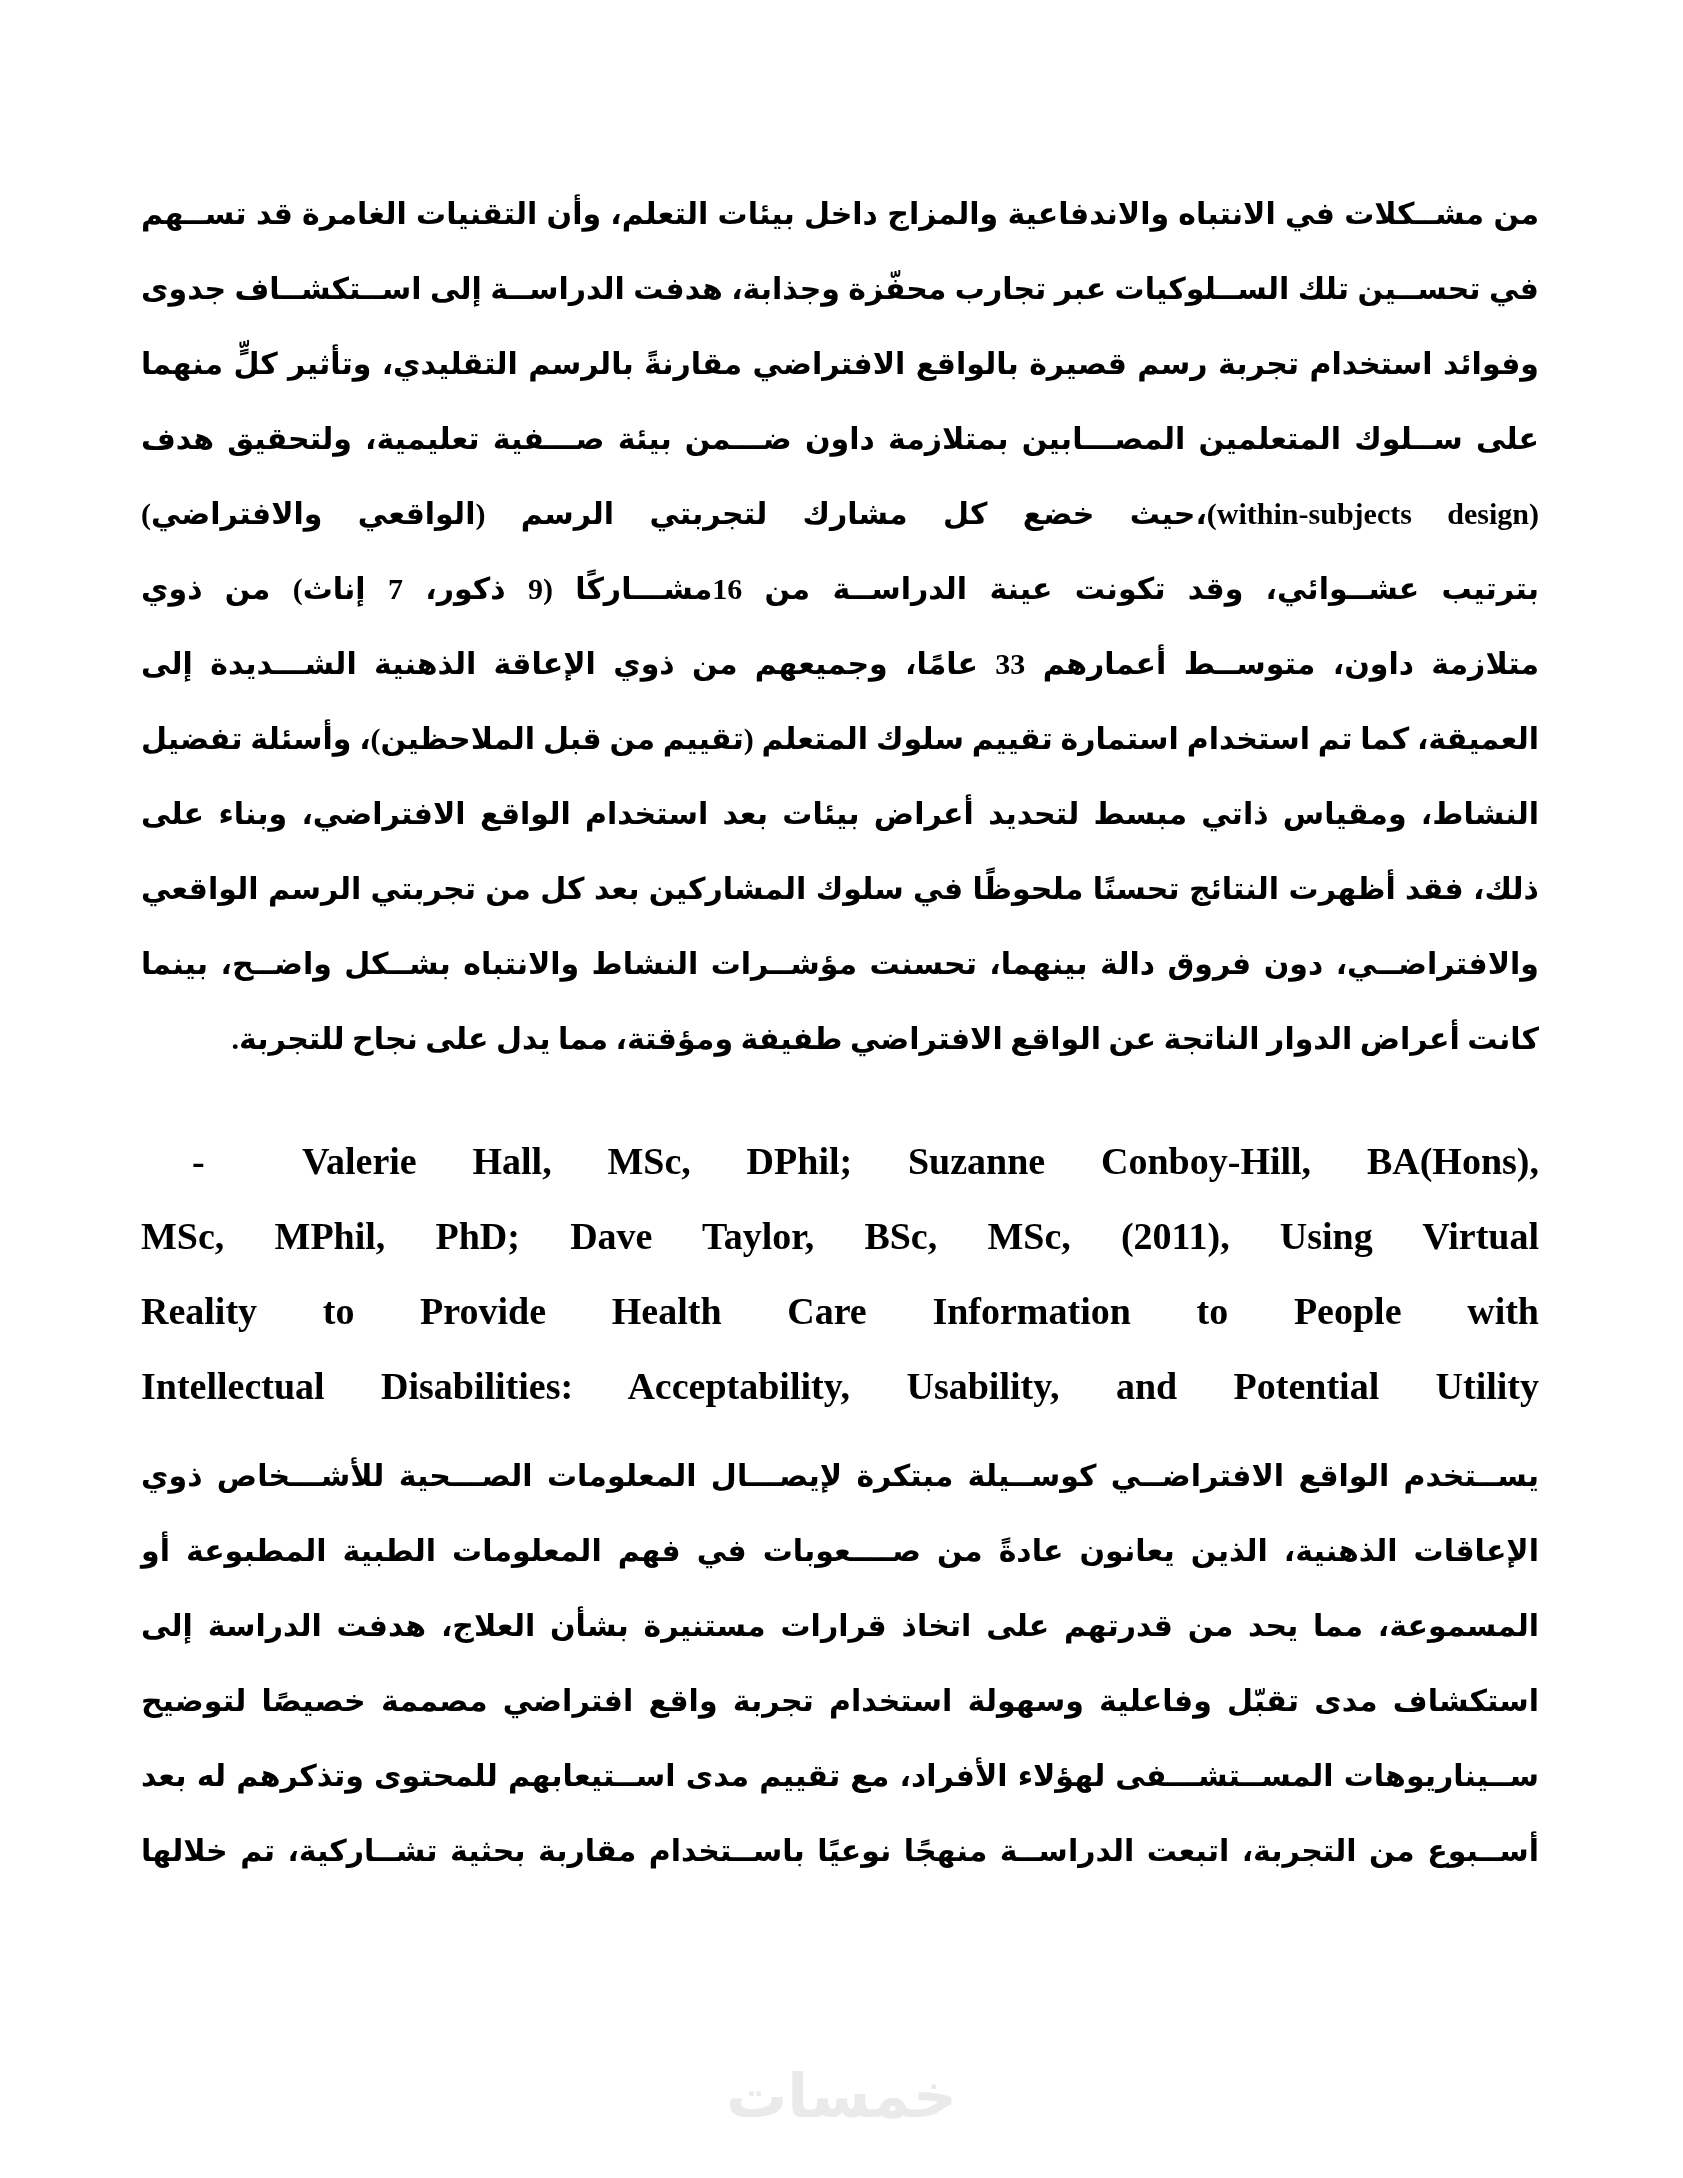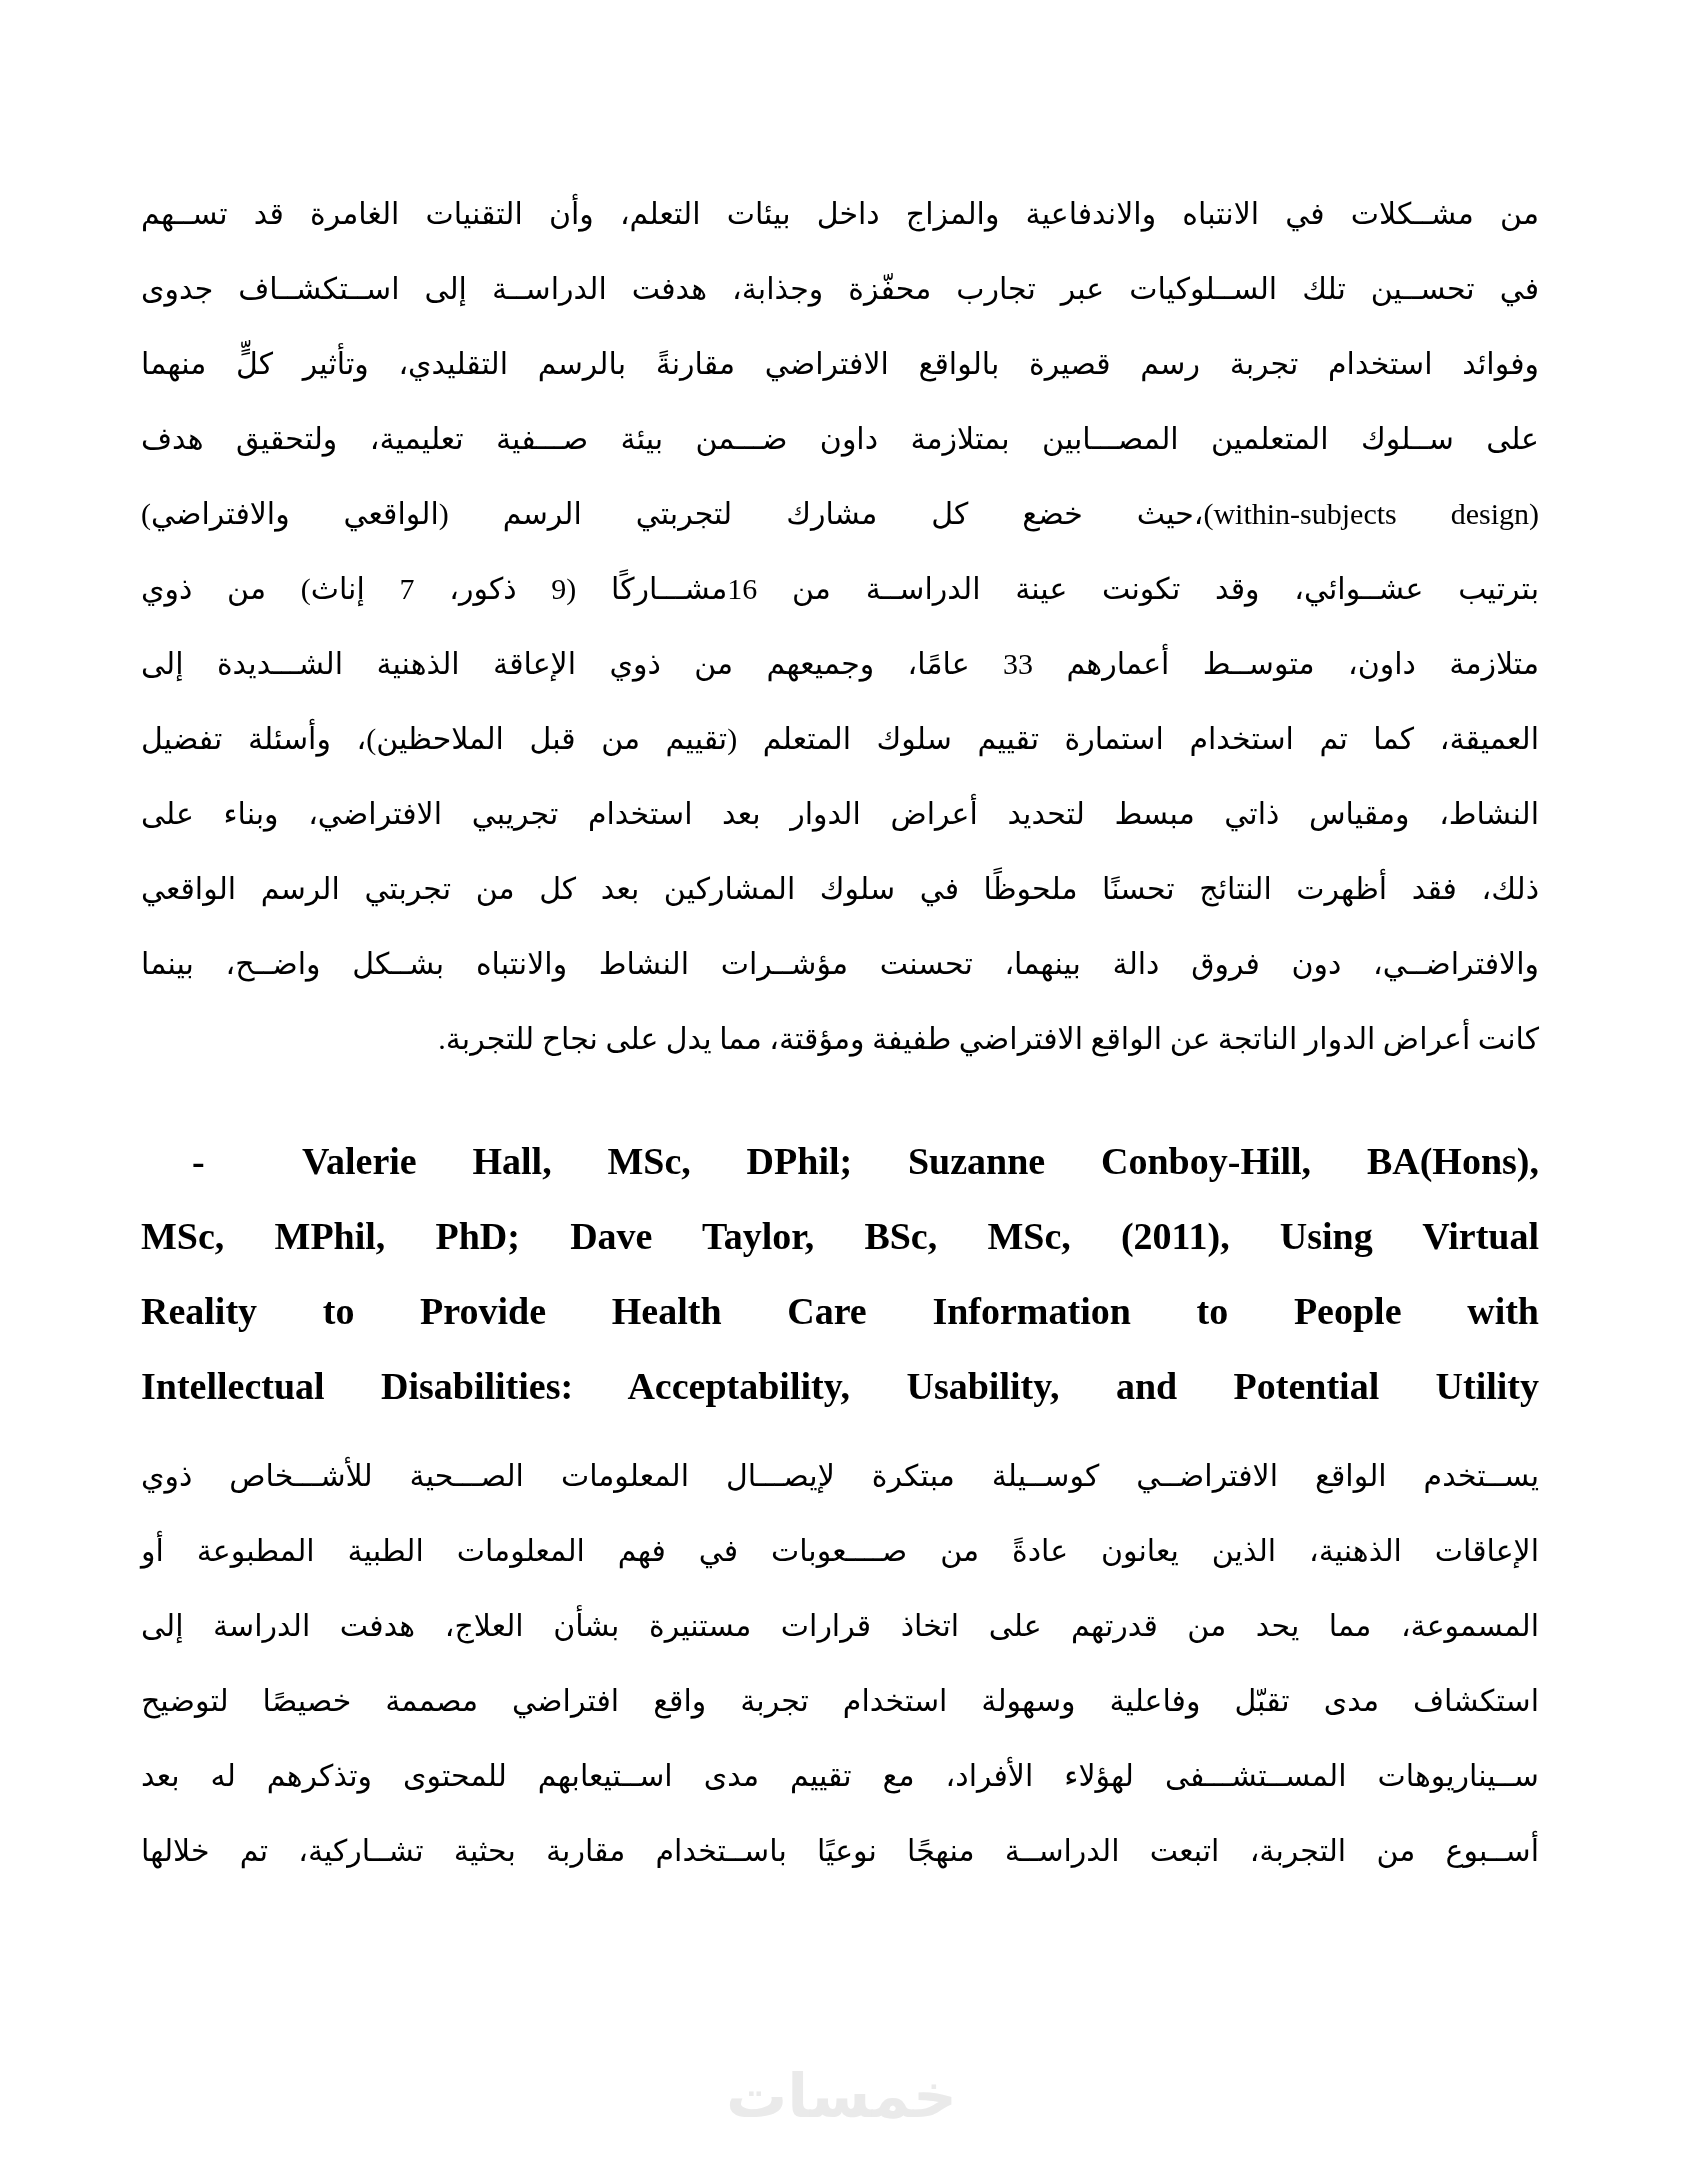--- a/index.html
+++ b/index.html
@@ -15,20 +15,21 @@
     position: relative;
     overflow: hidden;
   }
   .doc {
     padding: 176px 144px 0 141px;
   }
   .line {
     height: 75px;
     line-height: 75px;
     white-space: normal;
+    font-weight: bold;
   }
   .ar-line {
     direction: rtl;
     font-size: 30px;
     text-align: justify;
     text-align-last: justify;
   }
   .ar-line.para-end {
     text-align-last: right;
   }
@@ -75,21 +76,21 @@
 
   <div>
     <div class="line ar-line">من مشــكلات في الانتباه والاندفاعية والمزاج داخل بيئات التعلم، وأن التقنيات الغامرة قد تســهم</div>
     <div class="line ar-line">في تحســين تلك الســلوكيات عبر تجارب محفّزة وجذابة، هدفت الدراســة إلى اســتكشــاف جدوى</div>
     <div class="line ar-line">وفوائد استخدام تجربة رسم قصيرة بالواقع الافتراضي مقارنةً بالرسم التقليدي، وتأثير كلٍّ منهما</div>
     <div class="line ar-line">على ســلوك المتعلمين المصـــابين بمتلازمة داون ضـــمن بيئة صـــفية تعليمية، ولتحقيق هدف</div>
     <div class="line ar-line">(within-subjects design)،حيث خضع كل مشارك لتجربتي الرسم (الواقعي والافتراضي)</div>
     <div class="line ar-line">بترتيب عشــوائي، وقد تكونت عينة الدراســة من  16مشـــاركًا (9 ذكور، 7 إناث) من ذوي</div>
     <div class="line ar-line">متلازمة داون، متوســط أعمارهم 33 عامًا، وجميعهم من ذوي الإعاقة الذهنية الشـــديدة إلى</div>
     <div class="line ar-line">العميقة، كما تم استخدام استمارة تقييم سلوك المتعلم (تقييم من قبل الملاحظين)، وأسئلة تفضيل</div>
-    <div class="line ar-line">النشاط، ومقياس ذاتي مبسط لتحديد أعراض الدوار بعد استخدام تجريبي الافتراضي، وبناء على</div>
+    <div class="line ar-line">النشاط، ومقياس ذاتي مبسط لتحديد أعراض بيئات بعد استخدام الواقع الافتراضي، وبناء على</div>
     <div class="line ar-line">ذلك، فقد أظهرت النتائج تحسنًا ملحوظًا في سلوك المشاركين بعد كل من تجربتي الرسم الواقعي</div>
     <div class="line ar-line">والافتراضــي، دون فروق دالة بينهما، تحسنت مؤشــرات النشاط والانتباه بشــكل واضــح، بينما</div>
     <div class="line ar-line para-end">كانت أعراض الدوار الناتجة عن الواقع الافتراضي طفيفة ومؤقتة، مما يدل على نجاح للتجربة.</div>
   </div>
 
   <div class="citation">
     <div class="line en-line first-line">
       <span class="dash">-</span>
       <span>Valerie Hall, MSc, DPhil; Suzanne Conboy-Hill, BA(Hons),</span>
     </div>

